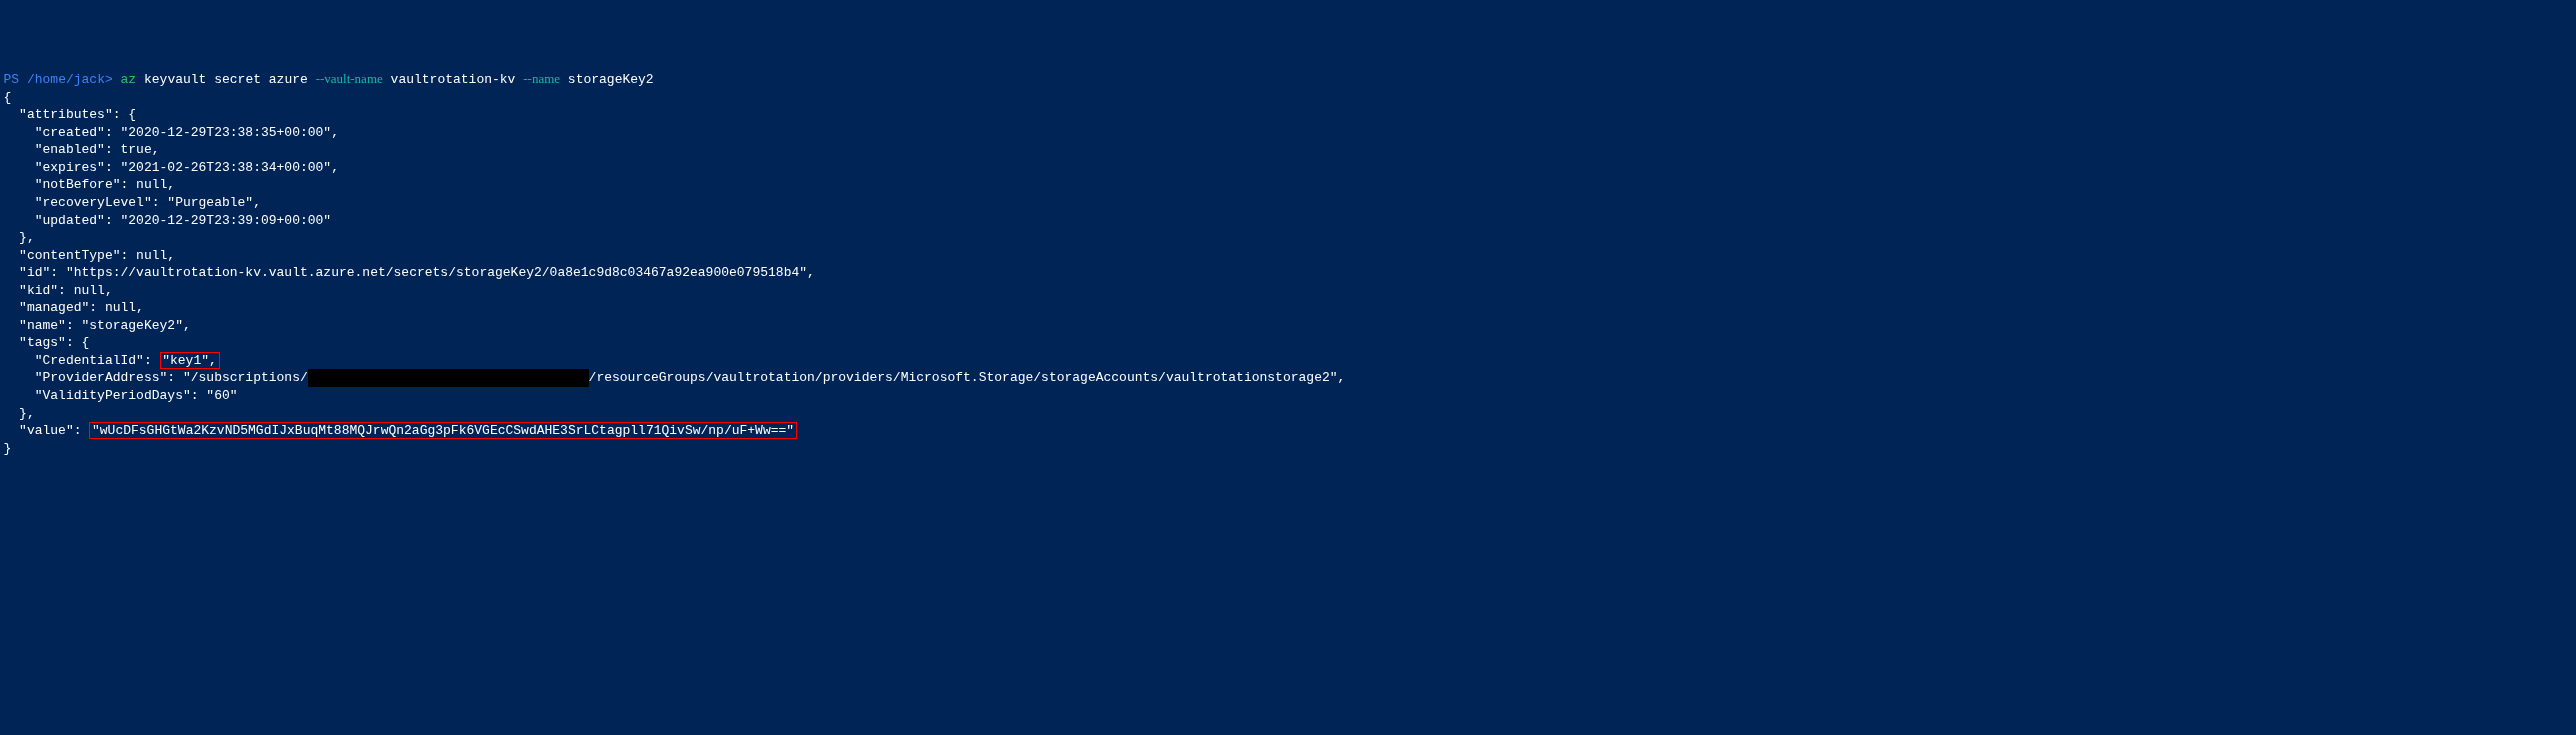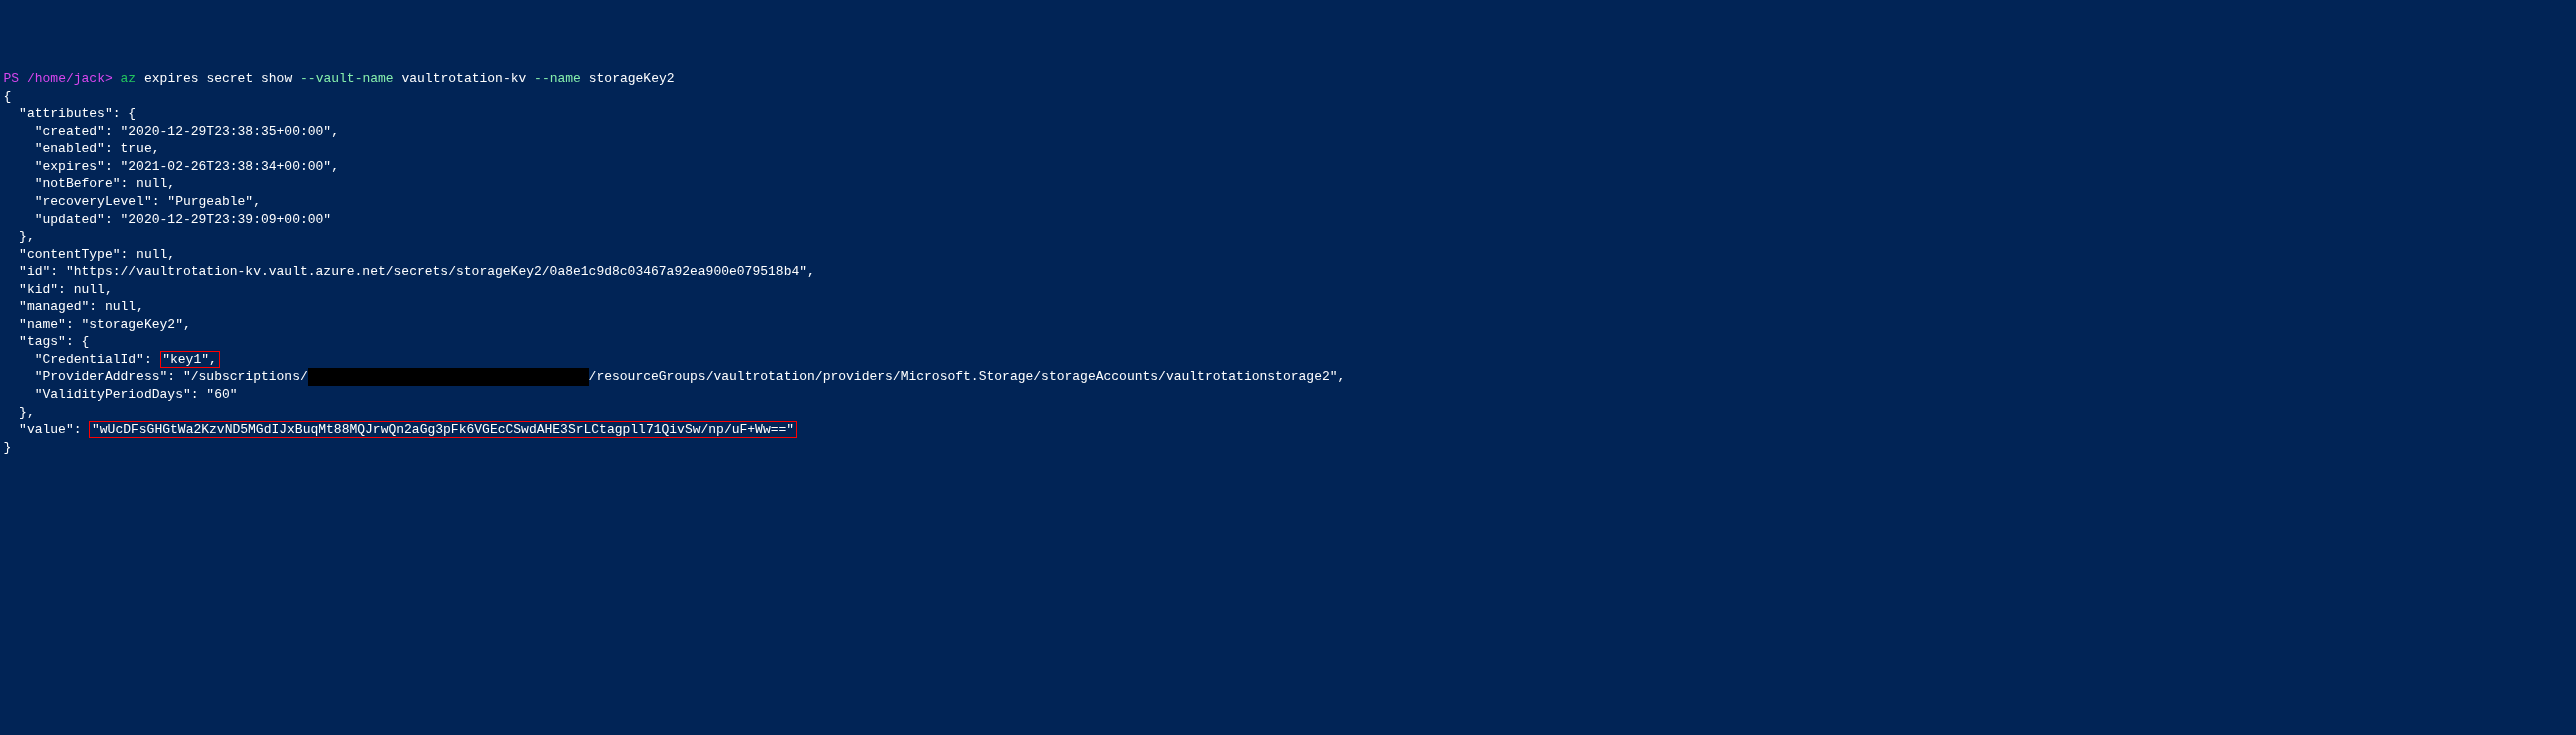--- a/index.html
+++ b/index.html
@@ -14,27 +14,28 @@
       font-size: 13px;
       line-height: 1.35;
       padding: 0;
       white-space: pre;
       overflow-x: auto;
     }
     .terminal {
       padding: 0 3.5px;
     }
     .prompt-ps {
-      color: #d946ef;
+      color: #3b82f6;
     }
     .cmd-yellow {
       color: #22c55e;
     }
     .cmd-gray {
-      color: #86efac;
+      color: #14b8a6;
+      font-family: Liberation Serif, serif;
     }
     .cmd-white {
       color: #ffffff;
     }
     .output {
       color: #ffffff;
     }
     .redacted {
       background-color: #000000;
       color: #000000;
@@ -45,21 +46,21 @@
       border: 1.7px solid #ff0000;
       padding: 0 1.7px;
       display: inline;
     }
   </style>
 </head>
 <body>
 
 
 
-<div class="terminal"><span class="prompt-ps">PS</span> <span class="prompt-ps">/home/jack&gt;</span> <span class="cmd-yellow">az</span> <span class="cmd-white">expires secret show</span> <span class="cmd-gray">--vault-name</span> <span class="cmd-white">vaultrotation-kv</span> <span class="cmd-gray">--name</span> <span class="cmd-white">storageKey2</span>
+<div class="terminal"><span class="prompt-ps">PS</span> <span class="prompt-ps">/home/jack&gt;</span> <span class="cmd-yellow">az</span> <span class="cmd-white">keyvault secret azure</span> <span class="cmd-gray">--vault-name</span> <span class="cmd-white">vaultrotation-kv</span> <span class="cmd-gray">--name</span> <span class="cmd-white">storageKey2</span>
 <span class="output">{</span>
 <span class="output">  "attributes": {</span>
 <span class="output">    "created": "2020-12-29T23:38:35+00:00",</span>
 <span class="output">    "enabled": true,</span>
 <span class="output">    "expires": "2021-02-26T23:38:34+00:00",</span>
 <span class="output">    "notBefore": null,</span>
 <span class="output">    "recoveryLevel": "Purgeable",</span>
 <span class="output">    "updated": "2020-12-29T23:39:09+00:00"</span>
 <span class="output">  },</span>
 <span class="output">  "contentType": null,</span>

